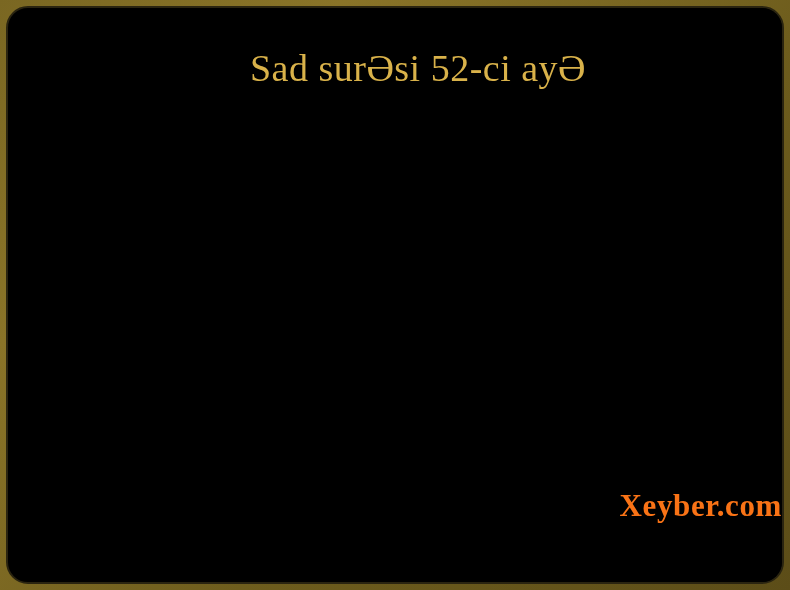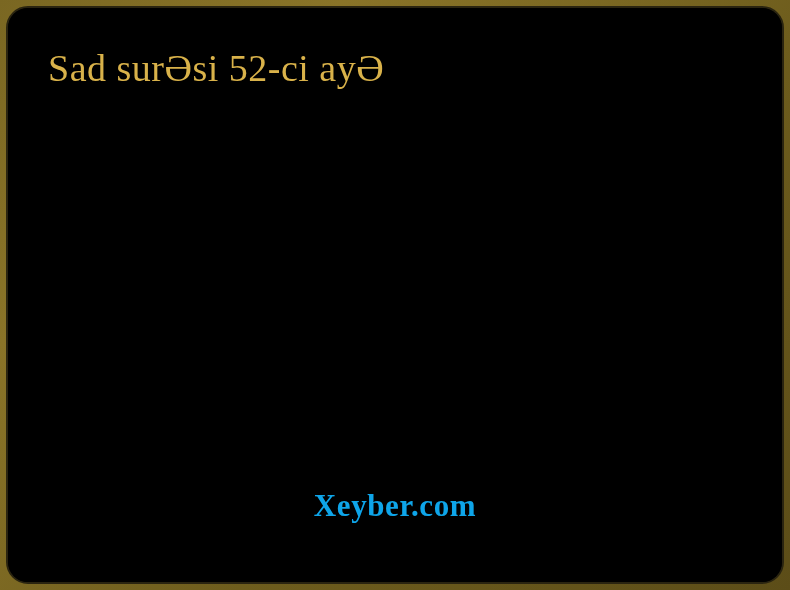--- a/index.html
+++ b/index.html
@@ -33,20 +33,22 @@
     overflow: hidden;
   }
   .card {
     position: absolute;
     inset: 0;
     box-sizing: border-box;
     background: #000000;
     border-radius: 20px;
     padding: 30px 40px 20px 40px;
     display: flex;
+    flex-direction: column;
+    margin-left: 46px;
   }
   .title {
     text-align: center;
     color: #d9b24a;
     font-family: "Liberation Serif", "DejaVu Serif", serif;
     font-size: 38px;
     font-weight: 400;
     letter-spacing: 0.5px;
     margin-top: 8px;
     margin-bottom: 0;
@@ -62,22 +64,22 @@
     text-align: justify;
     text-align-last: left;
     padding: 0 8px;
     letter-spacing: 0.2px;
   }
   .footer {
     position: absolute;
     left: 0;
     right: 0;
     bottom: 58px;
-    text-align: center;
-    color: #0ea5e9;
+    text-align: right;
+    color: #f97316;
     font-family: "Liberation Serif", "DejaVu Serif", serif;
     font-size: 31px;
     font-weight: bold;
     letter-spacing: 0.6px;
   }
 </style>
 </head>
 <body>
 
 <div class="frame">

